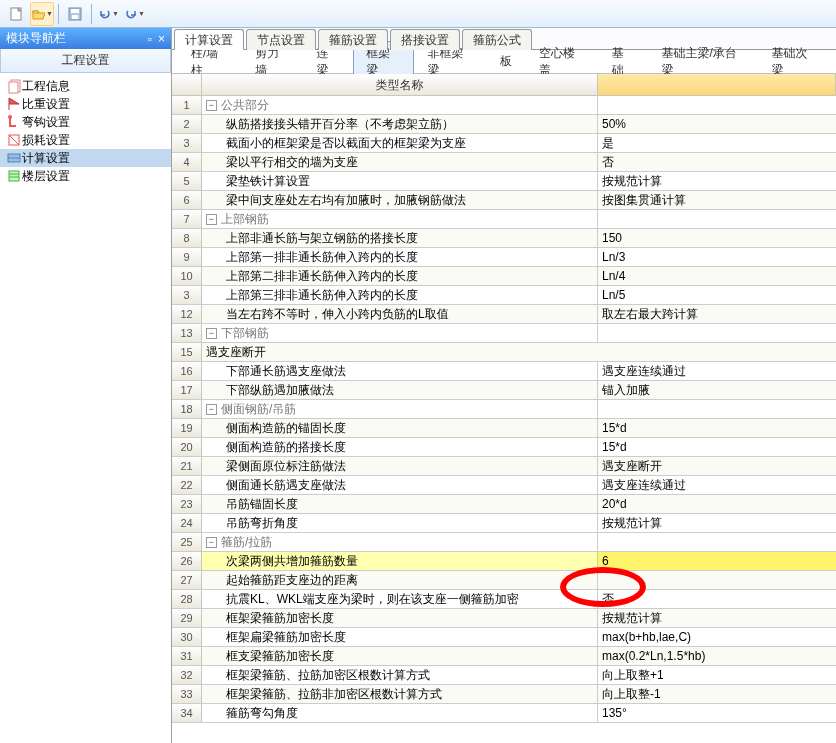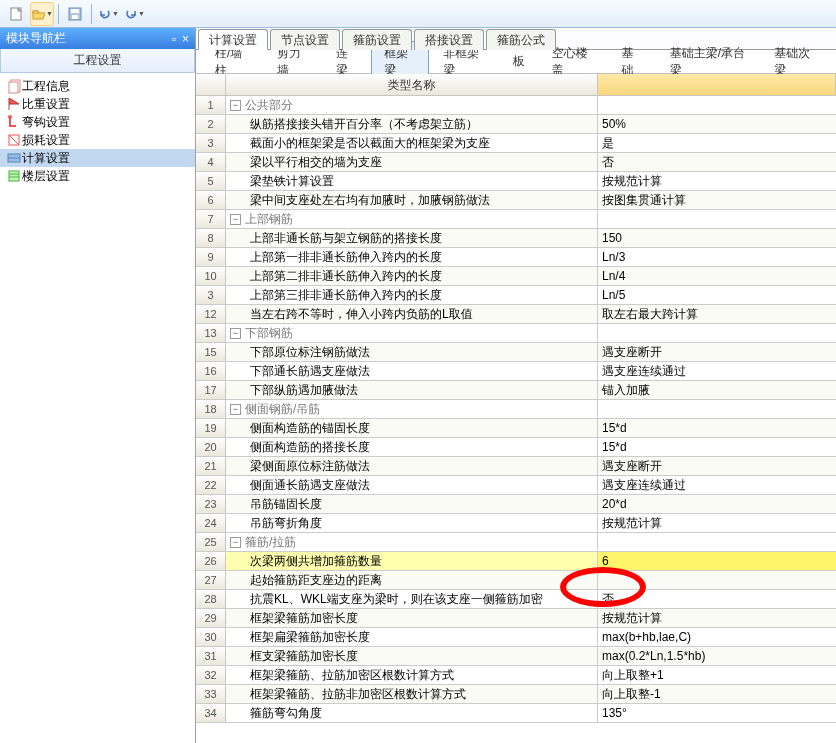--- a/index.html
+++ b/index.html
@@ -6,21 +6,21 @@
 body { background: #fff; width: 836px; height: 743px; overflow: hidden; position: relative; }
 
 
 .toolbar { height: 28px; background: linear-gradient(#f7fbff, #e3effb); border-bottom: 1px solid #9db9d7; display: flex; align-items: center; padding: 0 4px; gap: 2px; }
 .tb-btn { width: 24px; height: 24px; display: flex; align-items: center; justify-content: center; border: 1px solid transparent; border-radius: 2px; }
 .tb-sep { width: 1px; height: 20px; background: #9db9d7; margin: 0 2px; }
 .dd-arrow { font-size: 7px; color: #555; margin-left: 1px; }
 
 
 .main { display: flex; height: calc(100% - 28px); }
-.left { width: 196px; background: #fff; border-right: 1px solid #a0a0a0; }
+.left { width: 172px; background: #fff; border-right: 1px solid #a0a0a0; }
 .nav-title { background: linear-gradient(#5db1ff, #3a7de0); color: #fff; padding: 2px 6px; font-size: 12px; display: flex; justify-content: space-between; align-items: center; }
 .nav-title-icons { font-size: 10px; display: flex; gap: 6px; }
 .nav-section { background: linear-gradient(#f5f9ff, #e4eefb); border: 1px solid #b5cae3; border-top: none; text-align: center; padding: 3px 0; color: #333; }
 .tree { padding: 4px 0; }
 .tree-item { display: flex; align-items: center; height: 18px; line-height: 18px; padding: 0 2px 0 6px; color: #000; }
 .tree-item.sel { background: #C2D8F0; }
 .tree-icon { width: 16px; height: 16px; display: inline-block; }
 
 
 .right { flex: 1; background: #fff; display: flex; flex-direction: column; }
@@ -291,24 +291,20 @@
         <div class="row group">
           <div class="num">13</div>
           <div class="name">
             <span class="toggle">−</span>
             <span>下部钢筋</span>
           </div>
           <div class="val"></div>
         </div>
         <div class="row">
           <div class="num">15</div>
-          <div class="name">
-            <span class="indent1"></span>
-            <span>下部原位标注钢筋做法</span>
-          </div>
           <div class="val">遇支座断开</div>
         </div>
         <div class="row">
           <div class="num">16</div>
           <div class="name">
             <span class="indent1"></span>
             <span>下部通长筋遇支座做法</span>
           </div>
           <div class="val">遇支座连续通过</div>
         </div>

